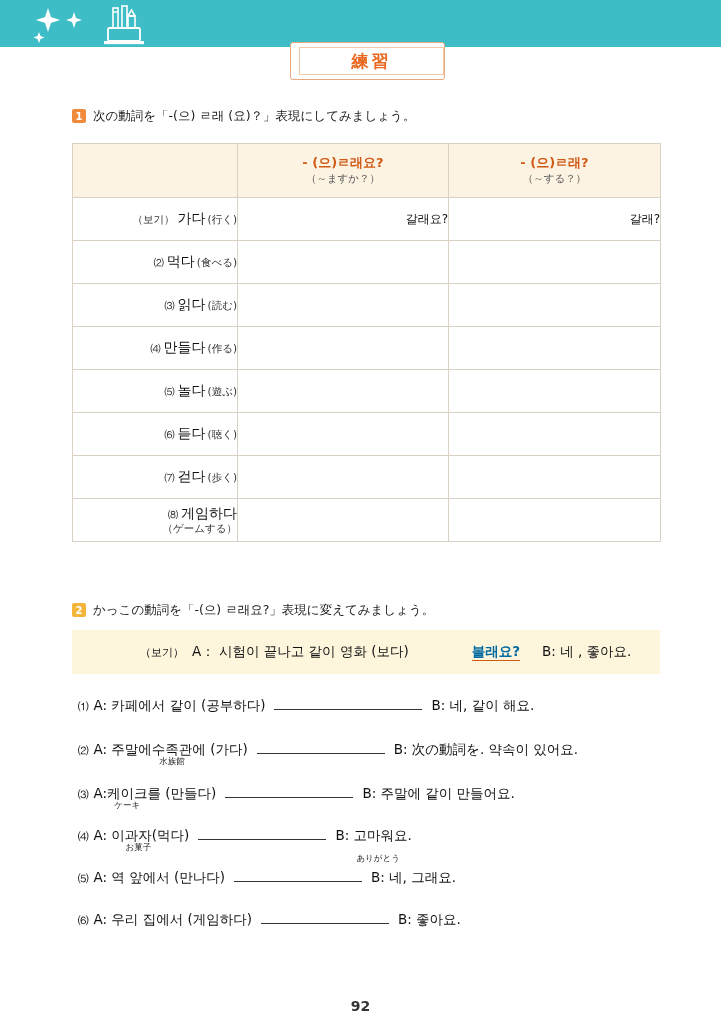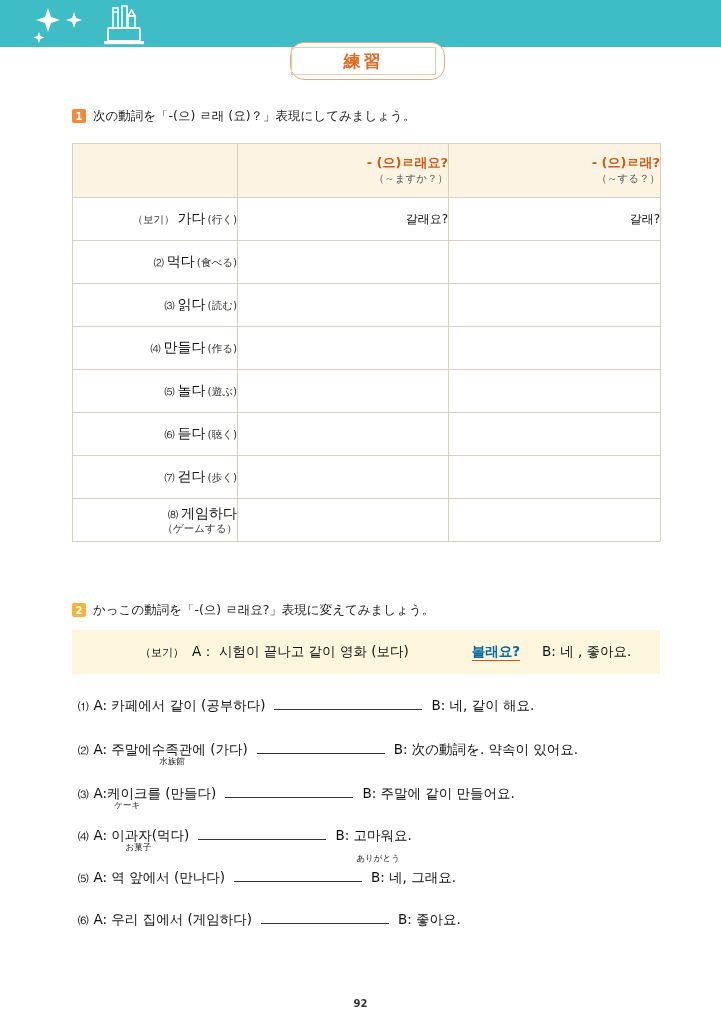--- a/index.html
+++ b/index.html
@@ -34,22 +34,22 @@
     width: 50px; height: 42px;
   }
 
   
   .title-chip {
     position: absolute;
     left: 290px; top: 42px;
     width: 155px; height: 38px;
     border: 1px solid #e8a87c;
     background: #ffffff;
-    border-radius: 14px;
-    display: flex; align-items: center; justify-content: flex-start;
+    border-radius: 3px;
+    display: flex; align-items: center; justify-content: flex-end;
   }
   .title-chip-inner {
     width: 145px; height: 28px;
     border: 1px solid #f0c9a8;
     display: flex; align-items: center; justify-content: center;
   }
   .title-text {
     color: #e8681f;
     font-size: 17px;
     font-weight: bold;
@@ -97,20 +97,21 @@
     text-align: right;
   }
   .conj-table col.c1 { width: 165px; }
   .conj-table col.c2 { width: 211px; }
   .conj-table col.c3 { width: 212px; }
 
   .conj-table thead th {
     background: #fdf3e3;
     height: 54px;
     font-weight: normal;
+    text-align: center;
   }
   .hdr-main {
     display: block;
     font-size: 13px;
     color: #d05a16;
     font-weight: bold;
     line-height: 1.2;
   }
   .hdr-sub {
     display: block;
@@ -220,21 +221,21 @@
   #sent-4 { top: 826px; }
   #sent-5 { top: 868px; }
   #sent-6 { top: 910px; }
 
   
   .page-number {
     position: absolute;
     left: 0; top: 998px;
     width: 721px;
     text-align: center;
-    font-size: 10px;
+    font-size: 14px;
     color: #333;
     font-weight: bold;
   }
 </style>
 </head>
 <body>
 
 <div class="page">
 
   <div class="header-band">

